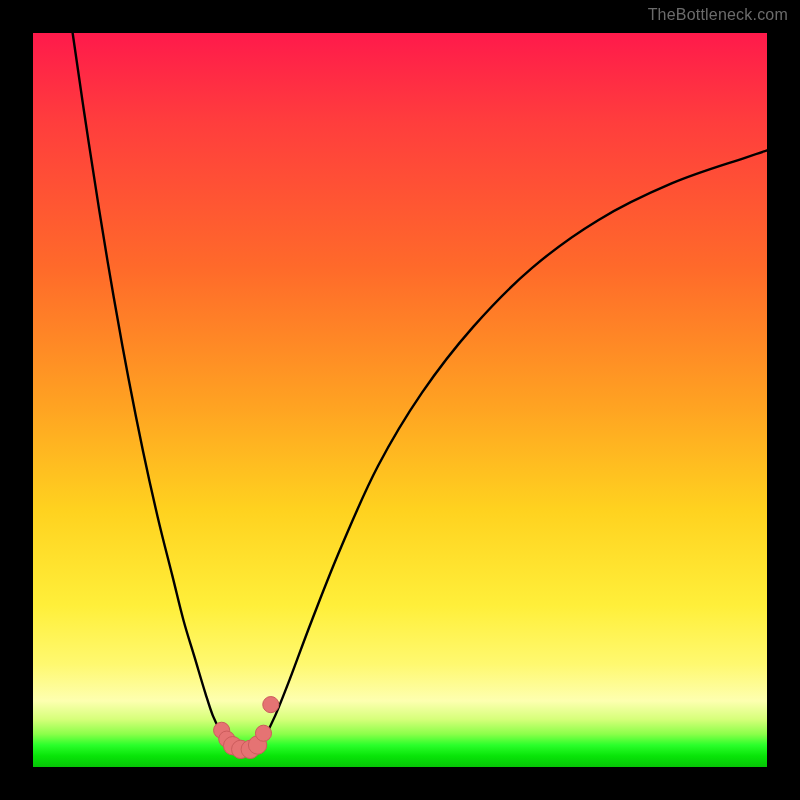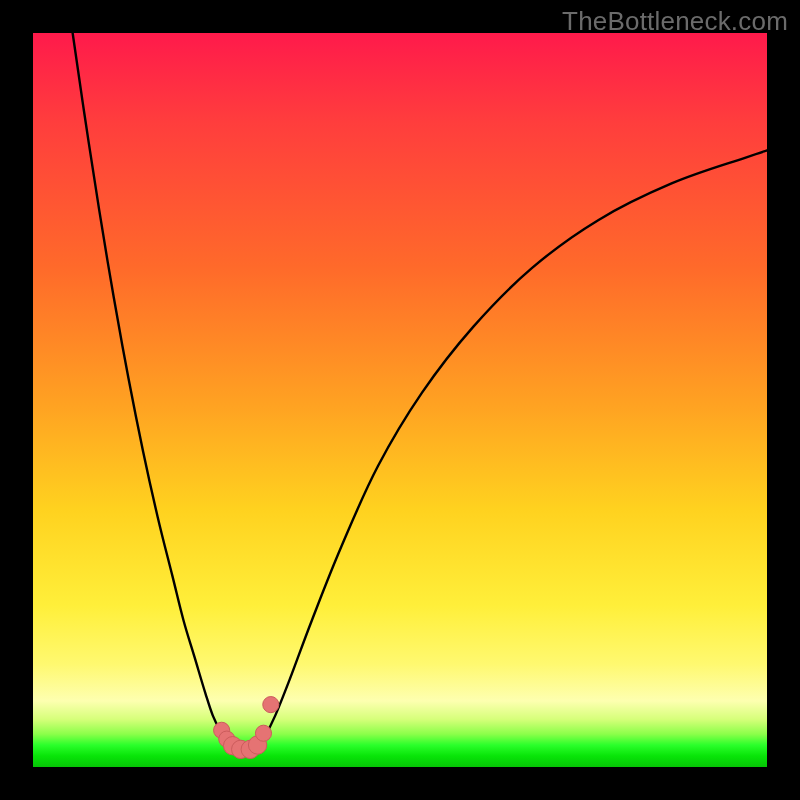--- a/index.html
+++ b/index.html
@@ -41,21 +41,21 @@
       #2bff2b 97%,
       #08e508 98.5%,
       #06c506 100%
     );
   }
   .watermark {
     position: absolute;
     top: 6px;
     right: 12px;
     color: #6b6b6b;
-    font-size: 26px;
+    font-size: 16px;
     font-weight: 500;
     letter-spacing: 0.2px;
     text-align: right;
   }
   svg.curves {
     position: absolute;
     left: 0;
     top: 0;
     width: 734px;
     height: 734px;

